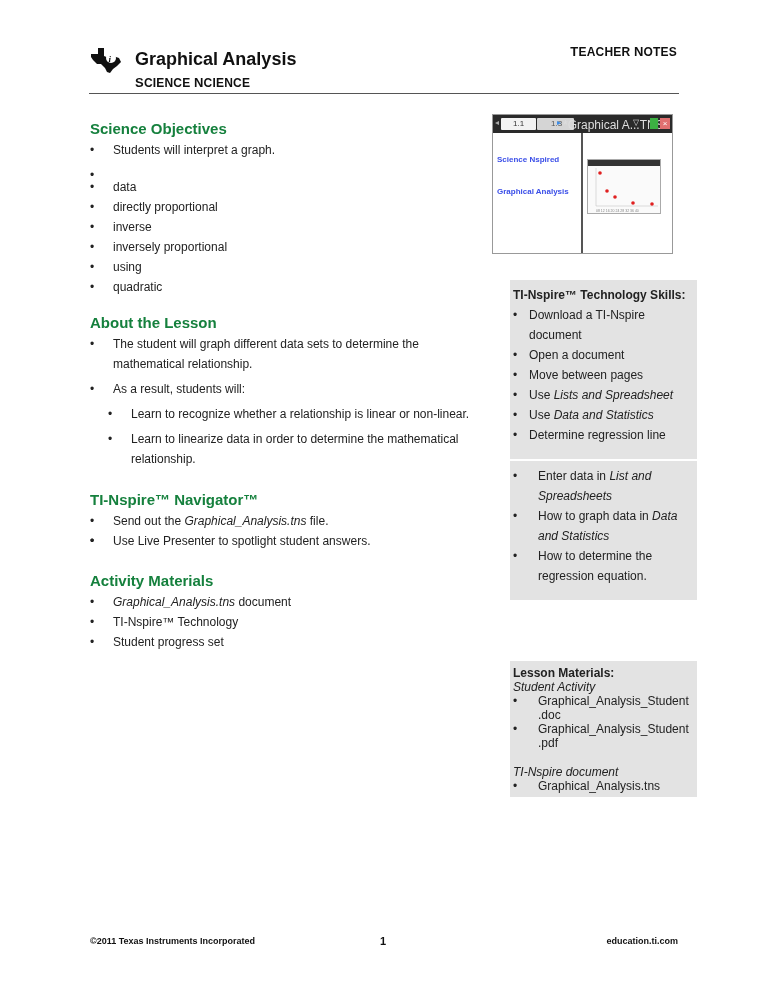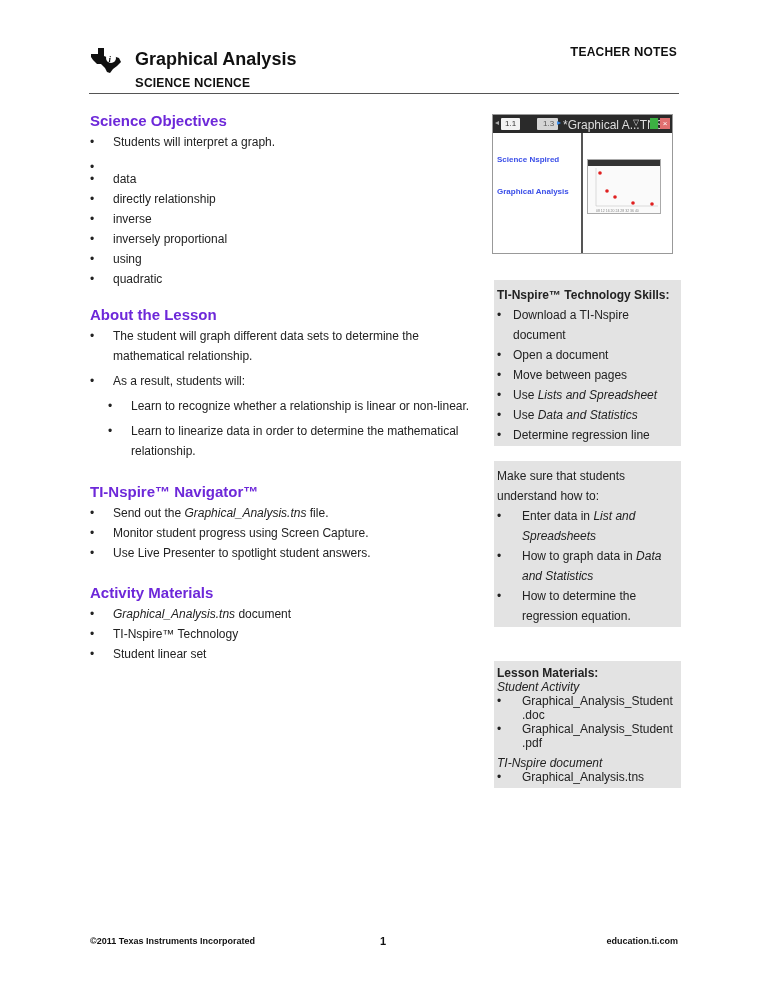--- a/index.html
+++ b/index.html
@@ -7,41 +7,41 @@
   body { font-family: "Liberation Sans", sans-serif; color: #111; position: relative; overflow: hidden; }
 
   .header { position: absolute; left: 89px; top: 44px; width: 590px; height: 50px; border-bottom: 1px solid #555; }
   .logo { position: absolute; left: 0; top: 2px; width: 34px; height: 28px; }
   .doc-title { position: absolute; left: 46px; top: 5px; font-size: 18px; font-weight: bold; color: #111; }
   .doc-sub { position: absolute; left: 46px; top: 31px; font-size: 12px; font-weight: bold; font-variant: small-caps; letter-spacing: 0.2px; }
   .doc-sub .cap { font-size: 13px; }
   .teacher-notes { position: absolute; right: 2px; top: 0; font-size: 12px; font-weight: bold; font-variant: small-caps; letter-spacing: 0.2px; }
 
   .leftcol { position: absolute; left: 90px; top: 112px; width: 390px; }
-  .sec-h { font-size: 15px; font-weight: bold; margin-bottom: 3px; color: #6d28d9; }
+  .sec-h { font-size: 15px; font-weight: bold; margin-bottom: 3px; color: #15803d; margin-top: 8px; }
   .sec { margin-bottom: 17px; }
   .item { position: relative; font-size: 12px; line-height: 20px; padding-left: 23px; color: #222; }
   .item .bullet { position: absolute; left: 0; top: 0; }
   .item.spaced { margin-bottom: 5px; }
   .sub { padding-left: 41px; }
   .sub .bullet { left: 18px; }
   i { font-style: italic; }
 
   .screenshot { position: absolute; left: 492px; top: 114px; width: 181px; height: 140px; border: 1px solid #999; background: #fff; }
   .ss-bar { height: 18px; background: #2a2a2a; position: relative; }
-  .ss-tab { position: absolute; top: 3px; height: 12px; font-size: 8px; line-height: 12px; padding: 0 4px; background: #d5d5d5; color: #555; border-radius: 1px; }
+  .ss-tab { position: absolute; top: 3px; height: 12px; font-size: 8px; line-height: 12px; padding: 0 12px; background: #d5d5d5; color: #555; border-radius: 1px; }
   .ss-tab.active { background: #f2f2f2; color: #333; }
   .ss-title { position: absolute; left: 70px; top: 3px; font-size: 12px; color: #ddd; }
   .ss-close { position: absolute; right: 2px; top: 3px; width: 10px; height: 11px; background: #e07070; color: #fff; font-size: 8px; line-height: 11px; text-align: center; }
   .ss-green { position: absolute; right: 14px; top: 3px; width: 8px; height: 11px; background: #3cb043; }
   .ss-left { position: absolute; left: 2px; top: 18px; width: 88px; height: 120px; border-right: 2px solid #555; }
   .ss-link { position: absolute; left: 2px; font-size: 8px; font-weight: bold; color: #3a4ee8; }
   .ss-mini { position: absolute; left: 94px; top: 44px; width: 74px; height: 55px; border: 1px solid #aaa; background: #fafafa; }
 
-  .box { position: absolute; left: 494px; width: 187px; background: #e3e3e3; padding: 5px 3px 1px 3px; font-size: 12px; color: #222; }
+  .box { position: absolute; left: 510px; width: 187px; background: #e3e3e3; padding: 5px 3px 14px 3px; font-size: 12px; color: #222; }
   .box-h { font-weight: bold; font-size: 12px; line-height: 20px; }
   .box .item { line-height: 20px; padding-left: 16px; }
   .box .item.wide { padding-left: 25px; }
   .box .txt { line-height: 20px; }
   .box.tight .item, .box.tight .txt, .box.tight .box-h { line-height: 14px; }
 
   .footer { position: absolute; left: 90px; top: 936px; width: 588px; font-size: 9px; font-weight: bold; }
   .footer .f-left { position: absolute; left: 0; top: 0; }
   .footer .f-mid { position: absolute; left: 290px; top: -1px; font-size: 11px; }
   .footer .f-right { position: absolute; right: 0; top: 0; }
@@ -62,47 +62,47 @@
 
 <div class="leftcol">
   <div class="sec">
     <div class="sec-h">Science Objectives</div>
     <div class="item spaced"><span class="bullet">•</span><span>Students will interpret a graph.</span></div>
     <div class="item"><span class="bullet">•</span></div>
   </div>
 
   <div class="sec">
     <div class="item"><span class="bullet">•</span><span>data</span></div>
-    <div class="item"><span class="bullet">•</span><span>directly relationship</span></div>
+    <div class="item"><span class="bullet">•</span><span>directly proportional</span></div>
     <div class="item"><span class="bullet">•</span><span>inverse</span></div>
     <div class="item"><span class="bullet">•</span><span>inversely proportional</span></div>
     <div class="item"><span class="bullet">•</span><span>using</span></div>
     <div class="item"><span class="bullet">•</span><span>quadratic</span></div>
   </div>
 
   <div class="sec">
     <div class="sec-h">About the Lesson</div>
     <div class="item spaced"><span class="bullet">•</span><span>The student will graph different data sets to determine the mathematical relationship.</span></div>
     <div class="item spaced"><span class="bullet">•</span><span>As a result, students will:</span></div>
     <div class="item sub spaced"><span class="bullet">•</span><span>Learn to recognize whether a relationship is linear or non-linear.</span></div>
     <div class="item sub"><span class="bullet">•</span><span>Learn to linearize data in order to determine the mathematical relationship.</span></div>
   </div>
 
   <div class="sec" style="margin-top:22px">
     <div class="sec-h">TI-Nspire™ Navigator™</div>
     <div class="item"><span class="bullet">•</span><span>Send out the </span><i>Graphical_Analysis.tns</i><span> file.</span></div>
-    <div class="item"><span class="bullet">•</span><span>Monitor student progress using Screen Capture.</span></div>
+    <div class="item"><span class="bullet">•</span></div>
     <div class="item"><span class="bullet">•</span><span>Use Live Presenter to spotlight student answers.</span></div>
   </div>
 
   <div class="sec" style="margin-top:21px">
     <div class="sec-h">Activity Materials</div>
     <div class="item"><span class="bullet">•</span><i>Graphical_Analysis.tns</i><span> document</span></div>
     <div class="item"><span class="bullet">•</span><span>TI-Nspire™ Technology</span></div>
-    <div class="item"><span class="bullet">•</span><span>Student linear set</span></div>
+    <div class="item"><span class="bullet">•</span><span>Student progress set</span></div>
   </div>
 </div>
 
 <div class="screenshot">
   <div class="ss-bar">
     <span style="position:absolute;left:2px;top:3px;font-size:8px;color:#aaa">◂</span>
     <span class="ss-tab active" style="left:8px">1.1</span>
     <span class="ss-tab" style="left:44px">1.2</span>
     <span class="ss-tab" style="left:46px">1.3</span>
     <span style="position:absolute;left:64px;top:3px;font-size:8px;color:#3a8be8">▸</span>
@@ -134,32 +134,31 @@
   <div class="box-h">TI-Nspire™ Technology Skills:</div>
   <div class="item"><span class="bullet">•</span><span>Download a TI-Nspire document</span></div>
   <div class="item"><span class="bullet">•</span><span>Open a document</span></div>
   <div class="item"><span class="bullet">•</span><span>Move between pages</span></div>
   <div class="item"><span class="bullet">•</span><span>Use </span><i>Lists and Spreadsheet</i></div>
   <div class="item"><span class="bullet">•</span><span>Use </span><i>Data and Statistics</i></div>
   <div class="item"><span class="bullet">•</span><span>Determine regression line</span></div>
 </div>
 
 <div class="box" style="top:461px">
-  <div class="txt">Make sure that students understand how to:</div>
   <div class="item wide"><span class="bullet">•</span><span>Enter data in </span><i>List and Spreadsheets</i></div>
   <div class="item wide"><span class="bullet">•</span><span>How to graph data in </span><i>Data and Statistics</i></div>
   <div class="item wide"><span class="bullet">•</span><span>How to determine the regression equation.</span></div>
 </div>
 
 <div class="box tight" style="top:661px; padding-bottom:4px">
   <div class="box-h">Lesson Materials:</div>
   <div class="txt"><i>Student Activity</i></div>
   <div class="item wide"><span class="bullet">•</span><span>Graphical_Analysis_Student .doc</span></div>
   <div class="item wide"><span class="bullet">•</span><span>Graphical_Analysis_Student .pdf</span></div>
-  <div class="txt" style="margin-top:6px"><i>TI-Nspire document</i></div>
+  <div class="txt" style="margin-top:15px"><i>TI-Nspire document</i></div>
   <div class="item wide"><span class="bullet">•</span><span>Graphical_Analysis.tns</span></div>
 </div>
 
 <div class="footer">
   <span class="f-left">©2011 Texas Instruments Incorporated</span>
   <span class="f-mid">1</span>
   <span class="f-right">education.ti.com</span>
 </div>
 
 </body></html>

